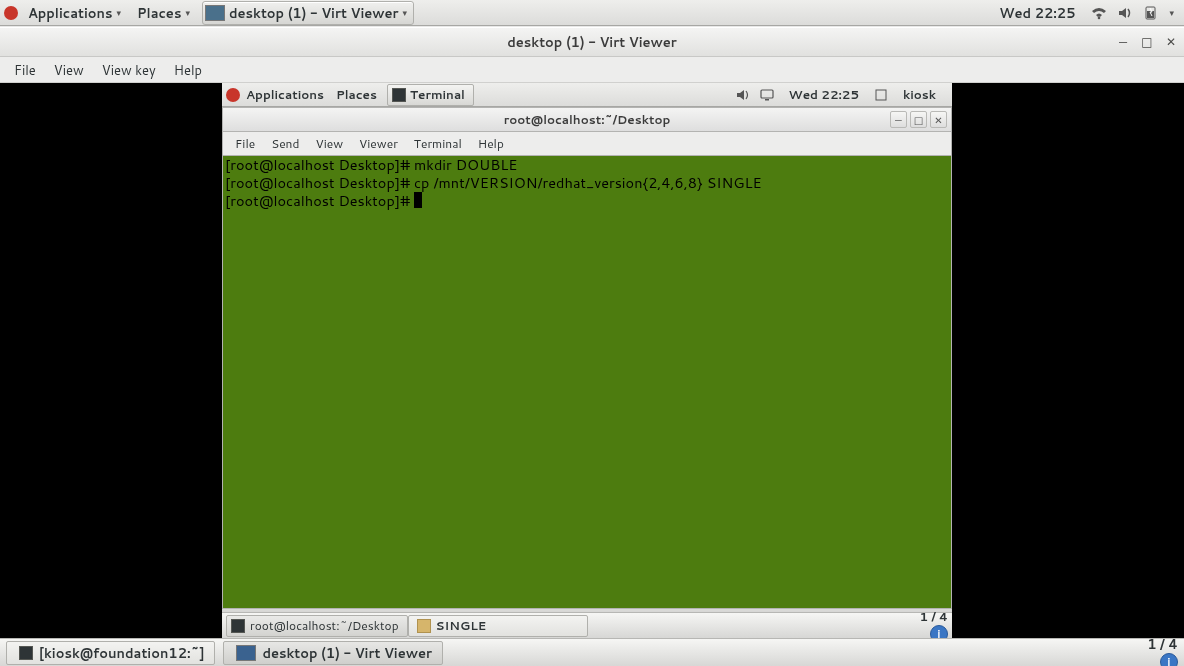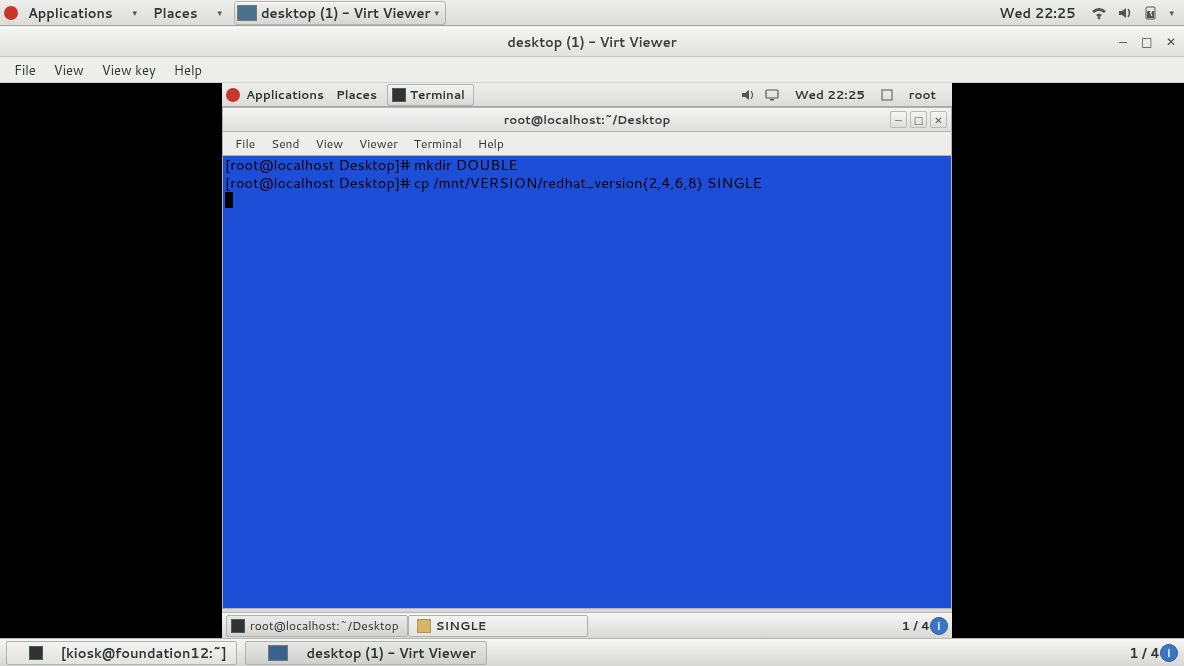--- a/index.html
+++ b/index.html
@@ -7,21 +7,21 @@
 
   
   .outer-topbar {
     height: 26px;
     background: linear-gradient(to bottom, #eeeeec, #dcdcda);
     border-bottom: 1px solid #a7a7a4;
     display: flex; align-items: center; padding: 0 4px;
   }
   .topbar-left { display: flex; align-items: center; gap: 4px; }
   .topbar-right { margin-left: auto; display: flex; align-items: center; gap: 10px; padding-right: 6px; }
-  .topbar-item { padding: 2px 6px; display: flex; align-items: center; gap: 20px; cursor: default; font-weight: 600; }
+  .topbar-item { padding: 2px 6px; display: flex; align-items: center; gap: 4px; cursor: default; font-weight: 600; }
   .arrow-down { font-size: 9px; color: #555; }
   .fedora-dot { width: 14px; height: 14px; border-radius: 50%; background: #c8352a; display: inline-block; }
   .window-tab-outer { display: flex; align-items: center; height: 24px; padding: 0 6px 0 2px; background: linear-gradient(to bottom,#f0f0ee,#d6d6d3); border:1px solid #b0b0ac; border-radius:3px; margin-left: 2px; gap:4px; box-shadow: inset 0 1px 0 #fff; font-weight:600;}
   .window-thumb { width: 20px; height: 16px; background: #4a708b; border:1px solid #777; }
 
   
   .virt-window {
     position: absolute; left: 0; top: 27px; right: 0; height: 611px;
     background: #ededec;
     display: flex; flex-direction: column;
@@ -85,21 +85,21 @@
     display:flex;align-items:center;justify-content:center;
     font-size:10px;color:#555;
   }
   .term-menubar {
     height:24px;background:#ededec;border:1px solid #b3b3b1;border-bottom:none;
     display:flex;align-items:center;padding:0 4px;font-size:12px;
   }
   .term-menu-item { padding: 2px 8px; }
 
   .term-body {
-    flex:1; background:#1d4ed8; border:1px solid #b3b3b1;
+    flex:1; background:#4d7c0f; border:1px solid #b3b3b1;
     font-family:"DejaVu Sans Mono", monospace; font-size:14.5px; line-height:18px;
     color:#000; padding:0 2px; overflow:hidden; position:relative;
   }
   .term-line { white-space: pre; }
   .cursor { display:inline-block; width:8px; height:16px; background:#000; vertical-align:-2px;}
   .term-frame-border {
     border:1px solid #d7d7d5; border-top:none;
   }
 
   
@@ -108,32 +108,32 @@
     border-top:1px solid #b7b7b4;
     display:flex;align-items:center;padding:0 4px;font-size:12px;
   }
   .inner-task {
     display:flex;align-items:center;height:22px;padding:0 8px 0 4px;gap:5px;
     background:linear-gradient(to bottom,#eaeae8,#d3d3d0);
     border:1px solid #b0b0ac;border-radius:2px;min-width:180px;
   }
   .inner-task.inactive { background: linear-gradient(to bottom,#f3f3f1,#e2e2df); padding-left: 8px; }
   .folder-mini-icon { width:14px;height:14px;background:#d6b56b;border:1px solid #b0924f; }
-  .workspace-ind { margin-left:auto; display:flex;align-items:flex-start;font-weight:700;}
+  .workspace-ind { margin-left:auto; display:flex;align-items:flex-end;font-weight:700;flex-direction:column;}
   .ws-badge { width:18px;height:18px;border-radius:50%;background:#3a76c4;border:1px solid #2a5a9a;display:flex;align-items:center;justify-content:center;color:#fff;font-size:11px;}
 
   
   .outer-bottombar {
     position:absolute; left:0; bottom:0; right:0; height:28px;
     background:linear-gradient(to bottom,#f6f6f4,#d7d7d5);
     border-top:1px solid #b7b7b4;
     display:flex;align-items:center;padding:0 6px;
   }
   .outer-task {
-    display:flex;align-items:center;height:24px;padding:0 10px 0 22px;gap:18px;
+    display:flex;align-items:center;height:24px;padding:0 10px 0 12px;gap:6px;
     background:linear-gradient(to bottom,#e7e7e5,#cfcfcc);
     border:1px solid #b0b0ac;border-radius:2px;min-width:200px;margin-right:8px;font-weight:600;
   }
   .outer-task.inactive { background:linear-gradient(to bottom,#f3f3f1,#e2e2df); }
 
   svg.ico { width:16px;height:16px; }
 </style>
 </head>
 <body>
 
@@ -211,21 +211,21 @@
               <path d="M11 4 Q14 8 11 12" stroke="#555" fill="none" stroke-width="1.2"></path>
             </svg>
           <svg class="ico" viewBox="0 0 16 16">
               <rect x="2" y="3" width="12" height="8" rx="1" fill="none" stroke="#555" stroke-width="1.2"></rect>
               <rect x="6" y="12" width="4" height="1.5" fill="#555"></rect>
             </svg>
           <span class="topbar-item" style="font-weight:700">Wed 22:25</span>
           <svg class="ico" viewBox="0 0 16 16">
               <rect x="3" y="3" width="10" height="10" fill="none" stroke="#555"></rect>
             </svg>
-          <span class="topbar-item" style="font-weight:700">root</span>
+          <span class="topbar-item" style="font-weight:700">kiosk</span>
         </div>
       </div>
 
       <div class="term-window">
         <div class="term-titlebar">
           <span class="term-title">root@localhost:~/Desktop</span>
           <div class="term-winbtns">
             <span class="term-winbtn">—</span>
             <span class="term-winbtn">□</span>
             <span class="term-winbtn">✕</span>
@@ -235,21 +235,21 @@
           <div class="term-menu-item">File</div>
           <div class="term-menu-item">Send</div>
           <div class="term-menu-item">View</div>
           <div class="term-menu-item">Viewer</div>
           <div class="term-menu-item">Terminal</div>
           <div class="term-menu-item">Help</div>
         </div>
         <div class="term-body">
           <div class="term-line">[root@localhost Desktop]# mkdir DOUBLE</div>
           <div class="term-line">[root@localhost Desktop]# cp /mnt/VERSION/redhat_version{2,4,6,8} SINGLE</div>
-          <div class="term-line"><span class="cursor"></span></div>
+          <div class="term-line"><span>[root@localhost Desktop]# </span><span class="cursor"></span></div>
         </div>
         <div class="term-frame-border" style="height:3px;background:#d9d9d7;"></div>
       </div>
 
       <div class="inner-bottombar">
         <div class="inner-task">
           <span class="term-mini-icon"></span>
           <span>root@localhost:~/Desktop</span>
         </div>
         <div class="inner-task inactive">

